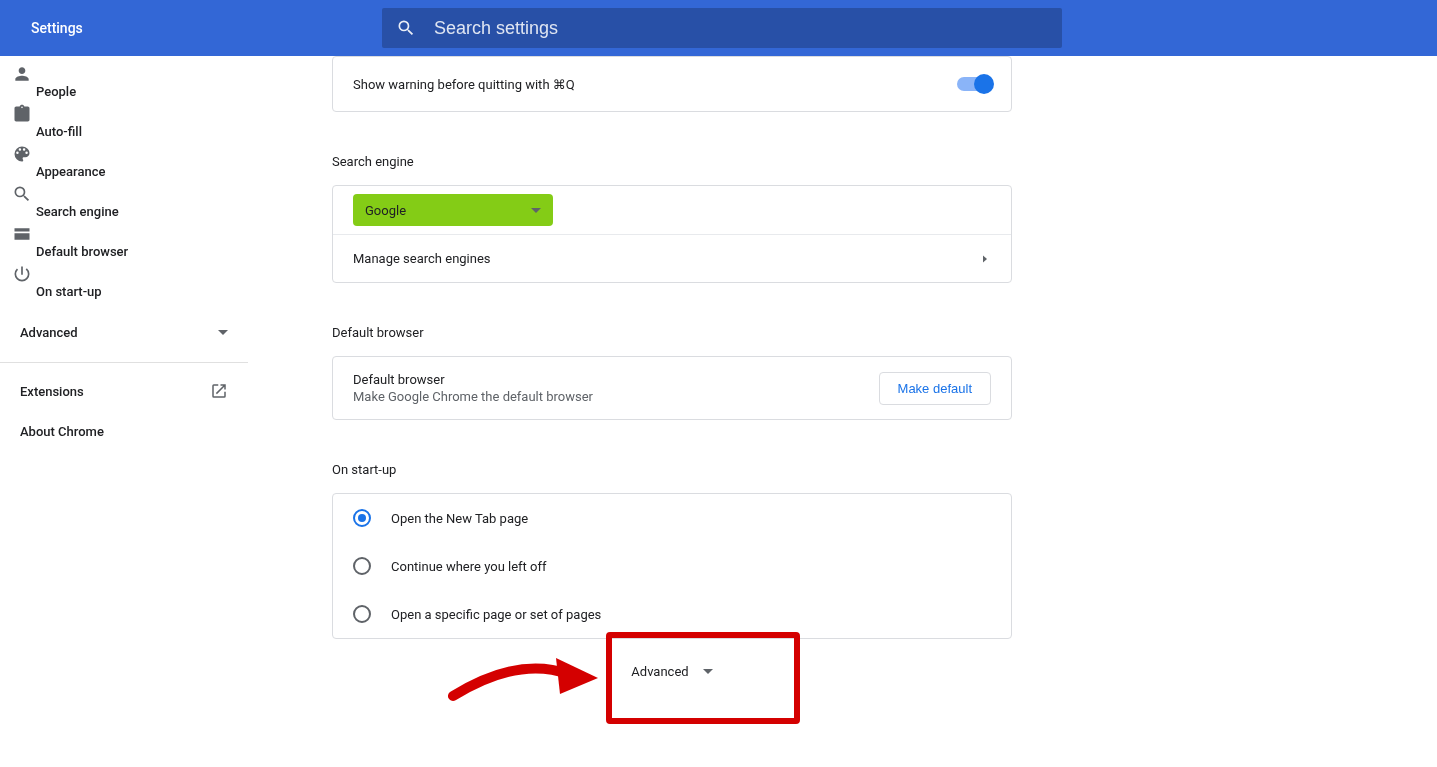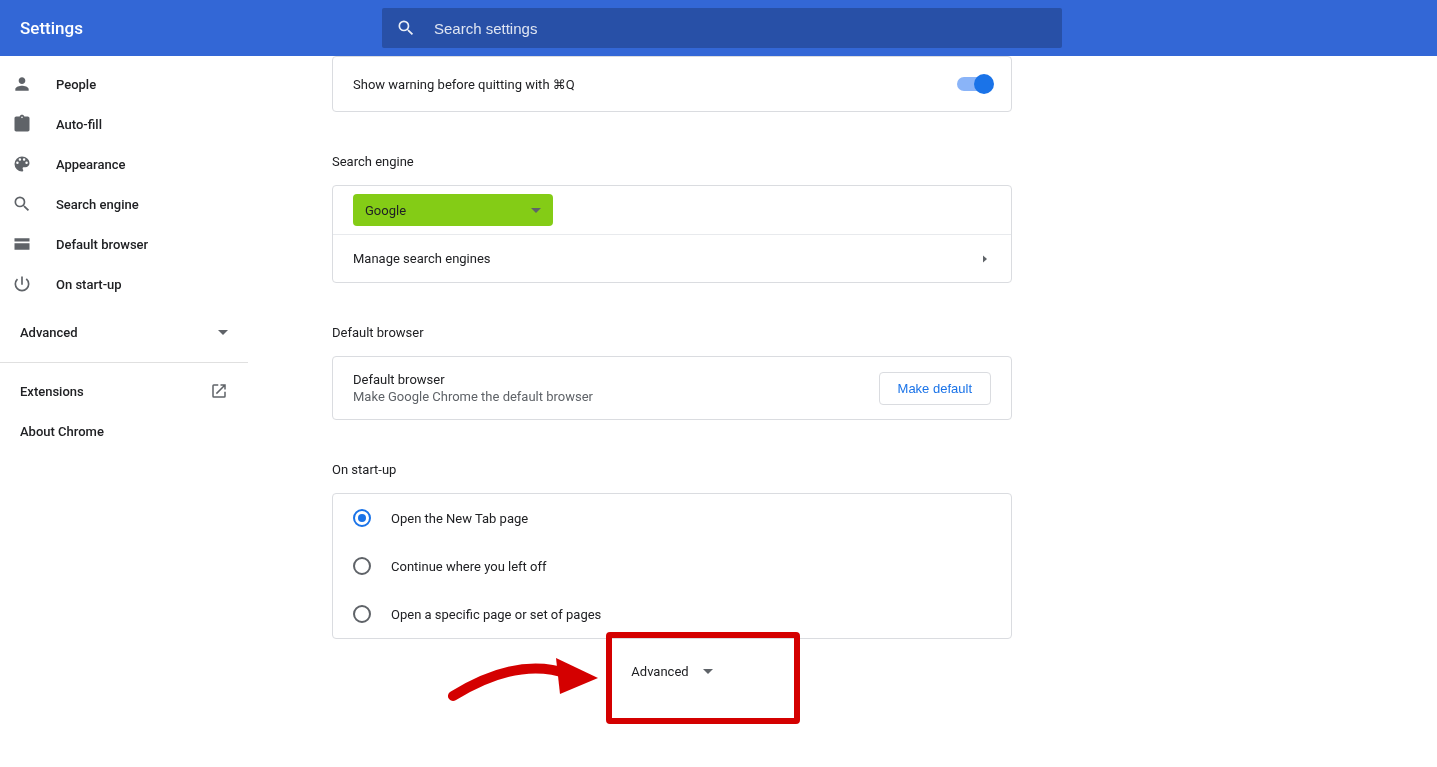--- a/index.html
+++ b/index.html
@@ -15,23 +15,23 @@
   .header {
     background: #3367d6;
     height: 56px;
     display: flex;
     align-items: center;
     padding: 0 20px;
     position: relative;
   }
   .header-title {
     color: #fff;
-    font-size: 17px;
+    font-size: 14px;
     font-weight: 500;
-    margin-left: 0;
+    margin-left: 11px;
   }
   .search-box {
     position: absolute;
     left: 382px;
     width: 680px;
     height: 40px;
     background: #2850a7;
     border-radius: 2px;
     display: flex;
     align-items: center;
@@ -40,39 +40,40 @@
   .search-icon {
     color: #fff;
     opacity: 0.9;
     flex-shrink: 0;
   }
   .search-input {
     background: transparent;
     border: none;
     outline: none;
     color: #fff;
-    font-size: 15px;
+    font-size: 18px;
     margin-left: 18px;
     width: 100%;
   }
   .search-input::placeholder { color: rgba(255,255,255,0.85); }
 
   .layout { display: flex; height: calc(100% - 56px); }
 
   .sidebar {
     width: 248px;
     padding-top: 8px;
   }
   .nav-item {
     display: flex;
-    align-items: center;
+    align-items: flex-start;
     height: 40px;
     padding: 0 12px;
     color: #5f6368;
     cursor: pointer;
+    flex-direction: column;
   }
   .nav-item .icon { width: 20px; display: flex; align-items: center; justify-content: center; }
   .nav-item .label { margin-left: 24px; font-size: 13px; color: #202124; font-weight: 500; }
 
   .sidebar-advanced {
     display: flex;
     align-items: center;
     justify-content: space-between;
     height: 40px;
     padding: 0 20px;

